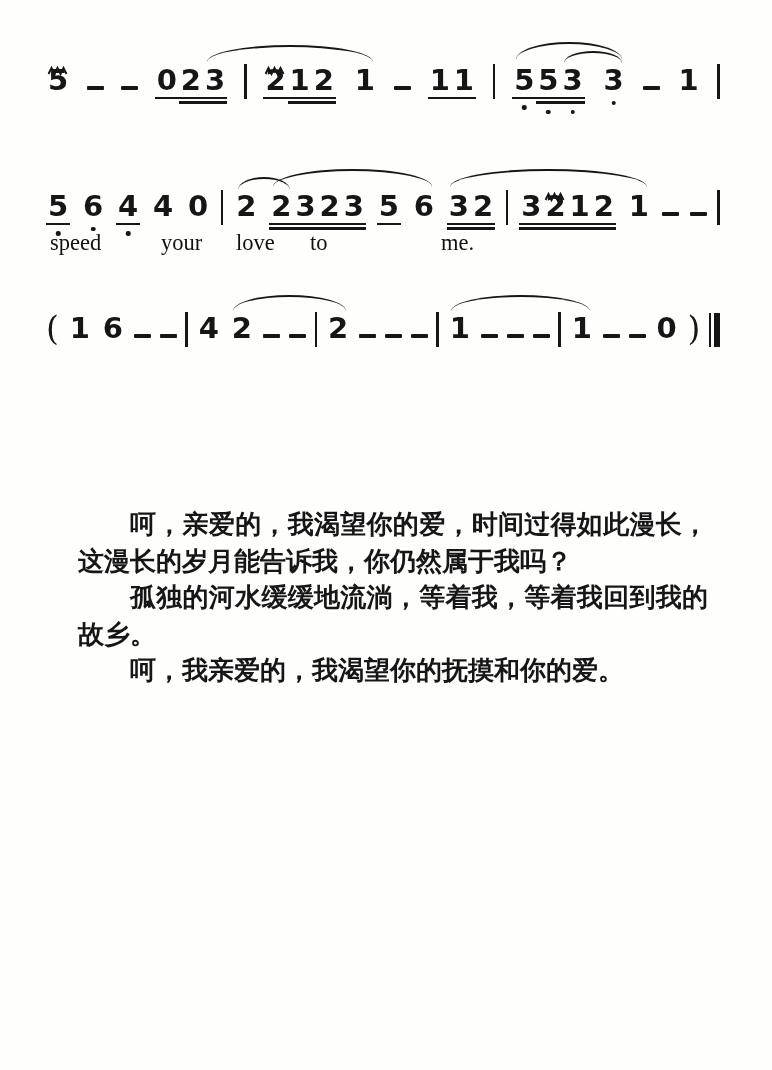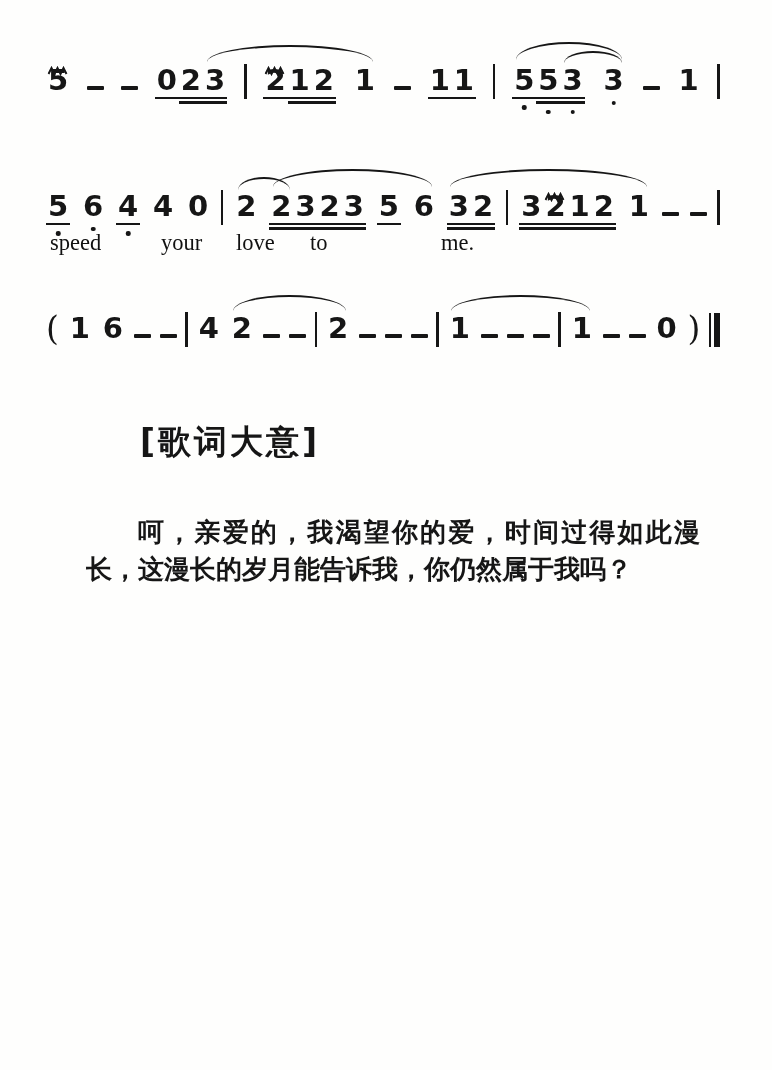--- a/index.html
+++ b/index.html
@@ -25,21 +25,21 @@
   .finalbar .b1{width:2px;} .finalbar .b2{width:5.5px;}
   .slur{position:absolute;border-top:2.6px solid #161616;border-radius:50%/100% 100% 0 0;}
   .lyrics-row{position:absolute;left:0;right:0;top:40px;height:28px;}
   .lyr{position:absolute;top:0;white-space:nowrap;font-family:"Liberation Serif",serif;
        font-size:22.5px;color:#111;}
   
   .section-header{position:absolute;top:420px;left:140px;margin:0;font-size:33px;font-weight:700;
                   letter-spacing:3px;font-family:"DejaVu Sans",sans-serif;}
   .paras{position:absolute;top:506px;left:78px;width:630px;font-size:26px;line-height:36.5px;
          font-weight:700;text-align:justify;font-family:"DejaVu Sans",sans-serif;}
-  .paras p{margin:8px;text-indent:2em;}
+  .paras p{margin:0;text-indent:2em;}
 </style>
 </head>
 <body>
 
 <div class="page">
   <div class="music-line" id="ml0">
     <div class="notes-row">
         <span class="unit">
           <span class="tok digit">5<i class="trill"><svg width="21" height="10" viewBox="0 0 21 10">
                 <polyline points="1,8 4,2 7,8 10,2 13,8 16,2 19,8" fill="none" stroke="#161616" stroke-width="2"></polyline>
@@ -259,20 +259,19 @@
           <span class="tok finalbar">
             <i class="b1"></i>
             <i class="b2"></i>
           </span>
         </span>
         <div class="slur" style="left: 187.472px; width: 112.994px; top: -17px; height: 14px;"></div>
         <div class="slur" style="left: 405.441px; width: 138.838px; top: -17px; height: 14px;"></div>
       </div>
   </div>
 
-  <h2 class="section-header">
-    <span>[歌词大意]</span>
-  </h2>
 
   <div class="paras">
       <p>呵，亲爱的，我渴望你的爱，时间过得如此漫长，这漫长的岁月能告诉我，你仍然属于我吗？</p>
+      <p>孤独的河水缓缓地流淌，等着我，等着我回到我的故乡。</p>
+      <p>呵，我亲爱的，我渴望你的抚摸和你的爱。</p>
     </div>
 </div>
 
 </body></html>

